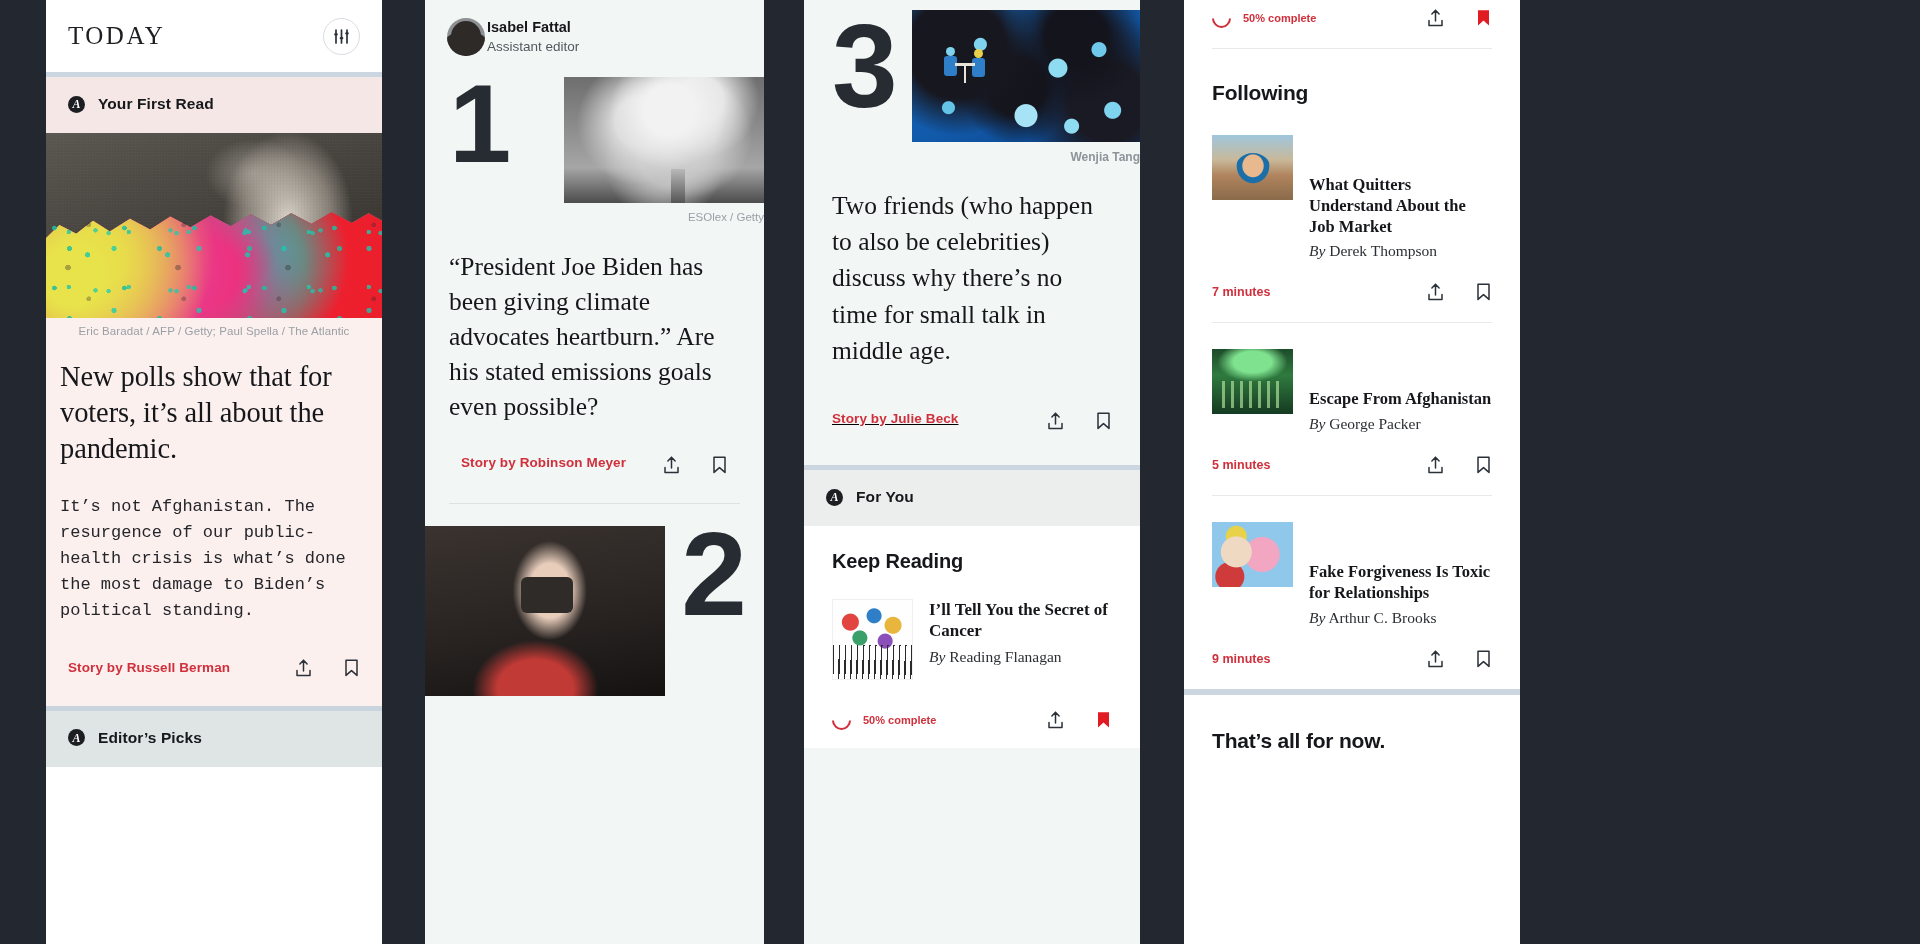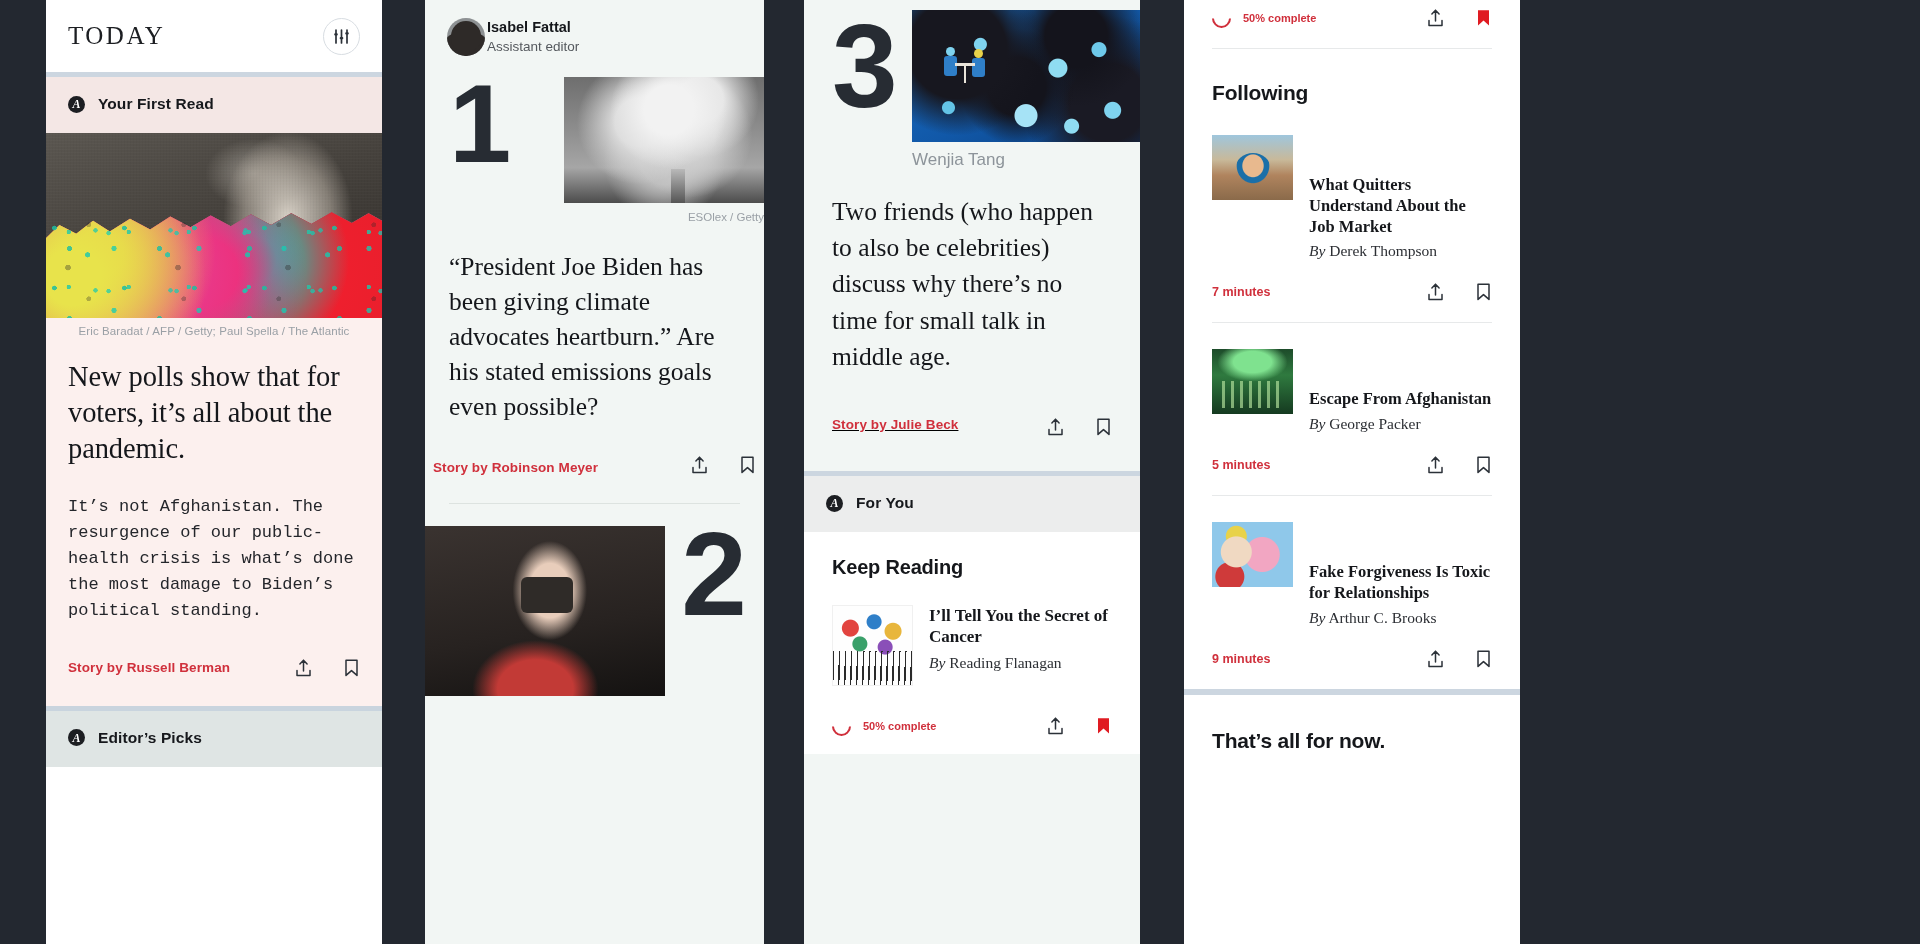--- a/index.html
+++ b/index.html
@@ -73,21 +73,21 @@
        radial-gradient(circle at 66% 34%, rgba(25,200,175,.7) 0 2px, transparent 2.4px),
        radial-gradient(circle at 80% 62%, rgba(20,205,180,.75) 0 2.4px, transparent 2.8px),
        radial-gradient(circle at 92% 40%, rgba(20,205,180,.7) 0 2px, transparent 2.4px),
        radial-gradient(circle at 20% 72%, rgba(40,40,40,.35) 0 2.6px, transparent 3px),
        radial-gradient(circle at 45% 20%, rgba(40,40,40,.3) 0 2.2px, transparent 2.6px);
      background-size:70px 60px, 90px 70px, 60px 55px, 80px 66px, 75px 60px, 85px 62px, 68px 58px, 110px 80px, 95px 74px; }
 
   .credit { font-size:11.5px; color:#9aa0a6; text-align:center; padding:7px 10px 0;
      background:#fcf0ee; letter-spacing:.1px; }
 
-  .p1-body { background:#fcf0ee; padding:22px 22px 0; }
+  .p1-body { background:#fcf0ee; padding:22px 14px 0; }
   .headline { font-family:"Liberation Serif", serif; font-size:28.5px; line-height:1.27;
      color:#15171b; font-weight:400; letter-spacing:-.1px; }
   .dek { font-family:Liberation Mono, monospace; font-size:17px; line-height:1.53;
      color:#24262b; margin-top:26px; }
   .byrow { display:flex; align-items:center; justify-content:space-between;
      padding:34px 22px 28px; background:#fcf0ee; }
   .byline { font-size:13.5px; font-weight:700; color:#d0303c; letter-spacing:.1px; }
   .acts { display:flex; align-items:center; gap:30px; }
 
   
@@ -115,22 +115,22 @@
       radial-gradient(circle at 33% 36%, #dcdcdc 0 14%, rgba(220,220,220,0) 36%),
       radial-gradient(circle at 55% 46%, #cfcfcf 0 18%, rgba(200,200,200,0) 44%),
       radial-gradient(circle at 44% 66%, #bdbdbd 0 16%, rgba(180,180,180,0) 40%),
       linear-gradient(180deg,#6e6e6e 0%,#8c8c8c 40%,#a6a6a6 72%,#4c4c4c 100%); }
   .smoke:after { content:""; position:absolute; left:47%; bottom:0; width:14px; height:34px;
      background:linear-gradient(180deg,#b9b9b9,#555); }
   .thumb-credit { font-size:11.5px; color:#9aa0a6; text-align:right; padding:8px 0 0; }
 
   .quote { font-family:"Liberation Serif", serif; font-size:25.5px; line-height:1.38;
      color:#15171b; padding:26px 24px 0; }
-  .p2-byrow { display:flex; align-items:flex-end; justify-content:space-between;
-     padding:30px 8px 0; }
+  .p2-byrow { display:flex; align-items:flex-start; justify-content:space-between;
+     padding:30px 36px 0; }
   .hr { height:1px; background:#dde3e0; margin:28px 24px 0; }
 
   .item2 { display:flex; align-items:flex-start; padding:22px 0 0; }
   .photo2 { width:240px; height:170px; margin-left:0; position:relative; overflow:hidden;
      background:#2b2622; }
   .photo2:before { content:""; position:absolute; inset:0;
      background:
       radial-gradient(ellipse 60px 80px at 52% 38%, #e8cdbb 0 34%, rgba(180,150,130,0) 62%),
       radial-gradient(ellipse 90px 70px at 46% 96%, #c23a36 0 42%, rgba(150,40,40,0) 70%),
       linear-gradient(170deg,#3a3330 0%,#272220 60%,#141211 100%); }
@@ -163,21 +163,21 @@
       radial-gradient(circle at 70% 88%, #8fdcf2 0 7px, transparent 8px); }
   .fig3 { position:absolute; left:14%; top:28%; width:52px; height:46px; z-index:3; }
   .fig3 i { position:absolute; display:block; }
   .fig3 .h1 { left:2px; top:0; width:9px; height:9px; border-radius:50%; background:#7fd3ef; }
   .fig3 .h2 { left:30px; top:2px; width:9px; height:9px; border-radius:50%; background:#e8d24a; }
   .fig3 .b1 { left:0; top:9px; width:13px; height:20px; background:#2f7fc8; border-radius:3px; }
   .fig3 .b2 { left:28px; top:11px; width:13px; height:19px; background:#2f7fc8; border-radius:3px; }
   .fig3 .tbl { left:11px; top:16px; width:20px; height:3px; background:#e9e4da; }
   .fig3 .ch { left:20px; top:18px; width:2px; height:18px; background:#e9e4da; }
 
-  .art3credit { font-size:17px; color:#8d949a; padding:8px 0 0; }
+  .art3credit { font-size:12px; color:#8d949a; text-align:right; padding:8px 0 0;font-weight:bold; }
   .quote3 { font-family:"Liberation Serif", serif; font-size:25.5px; line-height:1.42;
      color:#15171b; padding:24px 28px 0; }
   .p3-byrow { display:flex; align-items:flex-start; justify-content:space-between;
      padding:42px 28px 34px;text-decoration:underline; }
 
   .keep-wrap { background:#fff; padding:24px 28px 0; }
   .keep-title { font-size:20px; font-weight:700; color:#15171b; letter-spacing:-.2px; }
   .kr-card { display:flex; gap:16px; padding:26px 0 0; }
   .kr-thumb { width:81px; height:81px; flex:0 0 81px; position:relative; overflow:hidden;
      background:#fefefe; border:1px solid #f0f0f0; }

